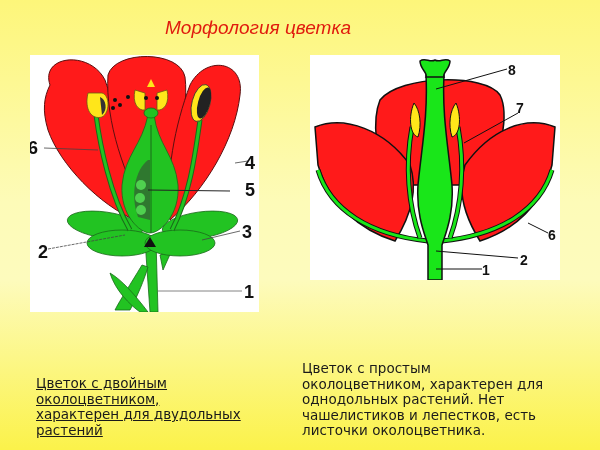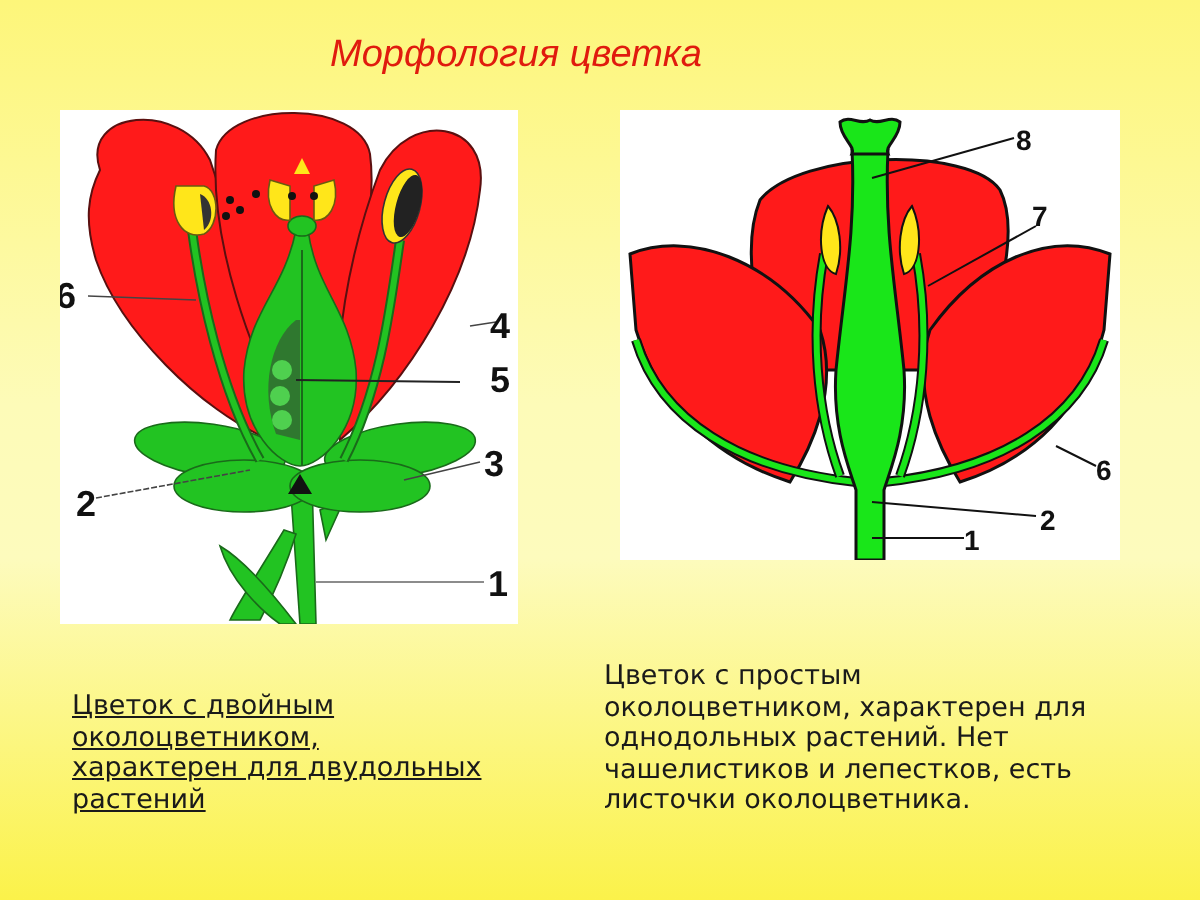--- a/index.html
+++ b/index.html
@@ -12,20 +12,21 @@
     position:absolute; left:0; width:516px; top:17px; text-align:center;
     font-family: "Liberation Sans", sans-serif; font-style:italic;
     font-size:19px; color:#e01b0e;
   }
   .panel { position:absolute; background:#ffffff; }
   .panel svg { display:block; }
   .caption {
     position:absolute; font-family:"DejaVu Sans", sans-serif;
     font-size:13.5px; line-height:15.5px; color:#1a1a1a;
     white-space:pre-line;
+    margin-top:30px;
   }
   .lbl { font-family:"Liberation Sans", sans-serif; font-weight:bold; font-size:18px; fill:#111; }
   .lbl2 { font-family:"Liberation Sans", sans-serif; font-weight:bold; font-size:14px; fill:#111; }
 </style>
 </head>
 <body>
 
 <div class="title">Морфология цветка</div>
 
 <div class="panel" style="left:30px; top:55px; width:229px; height:257px;">

